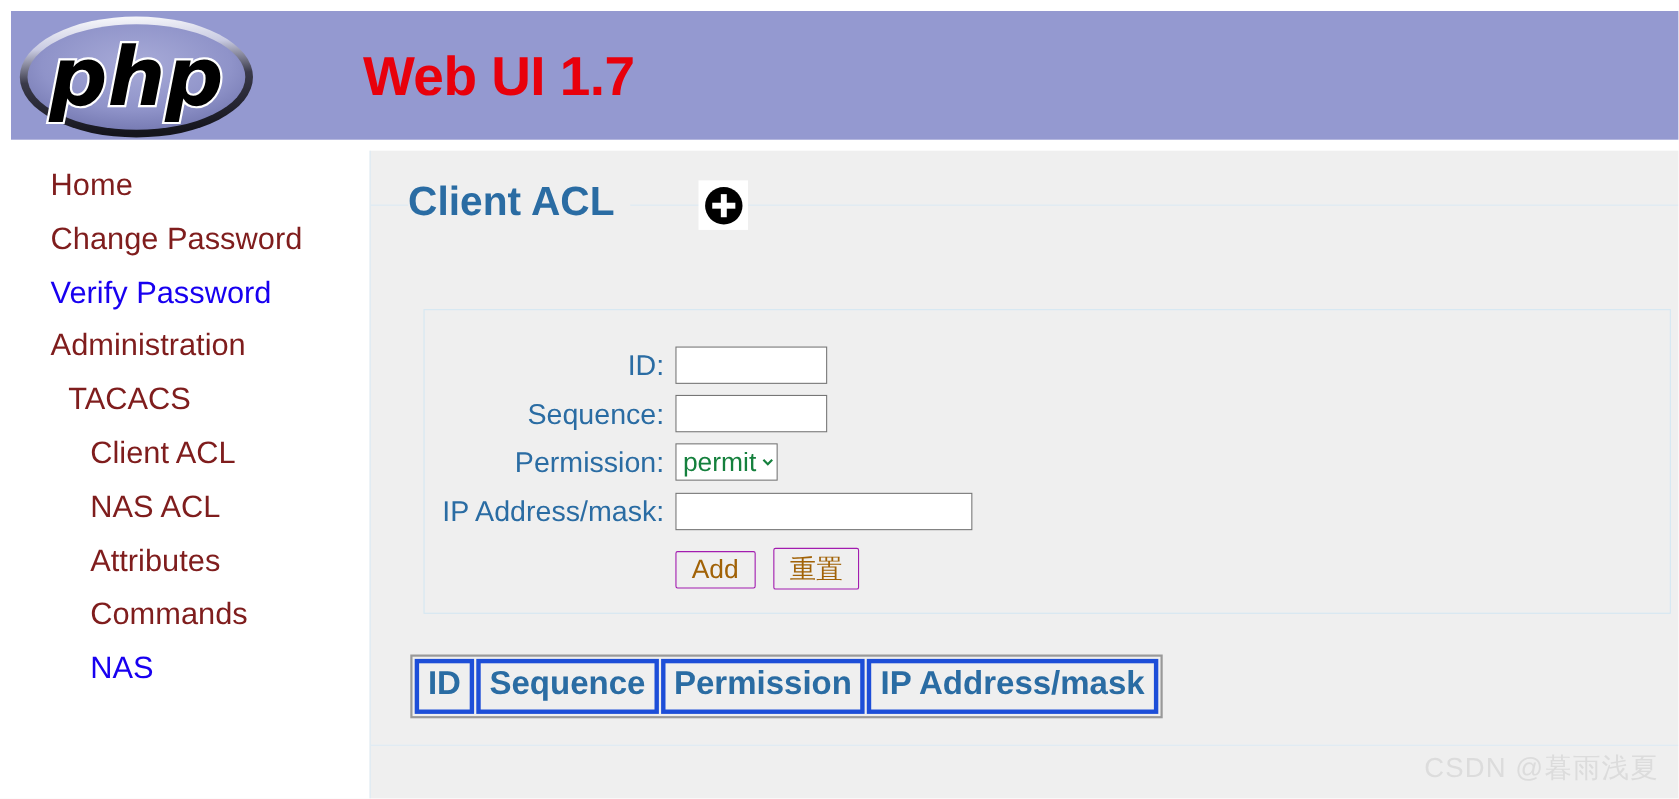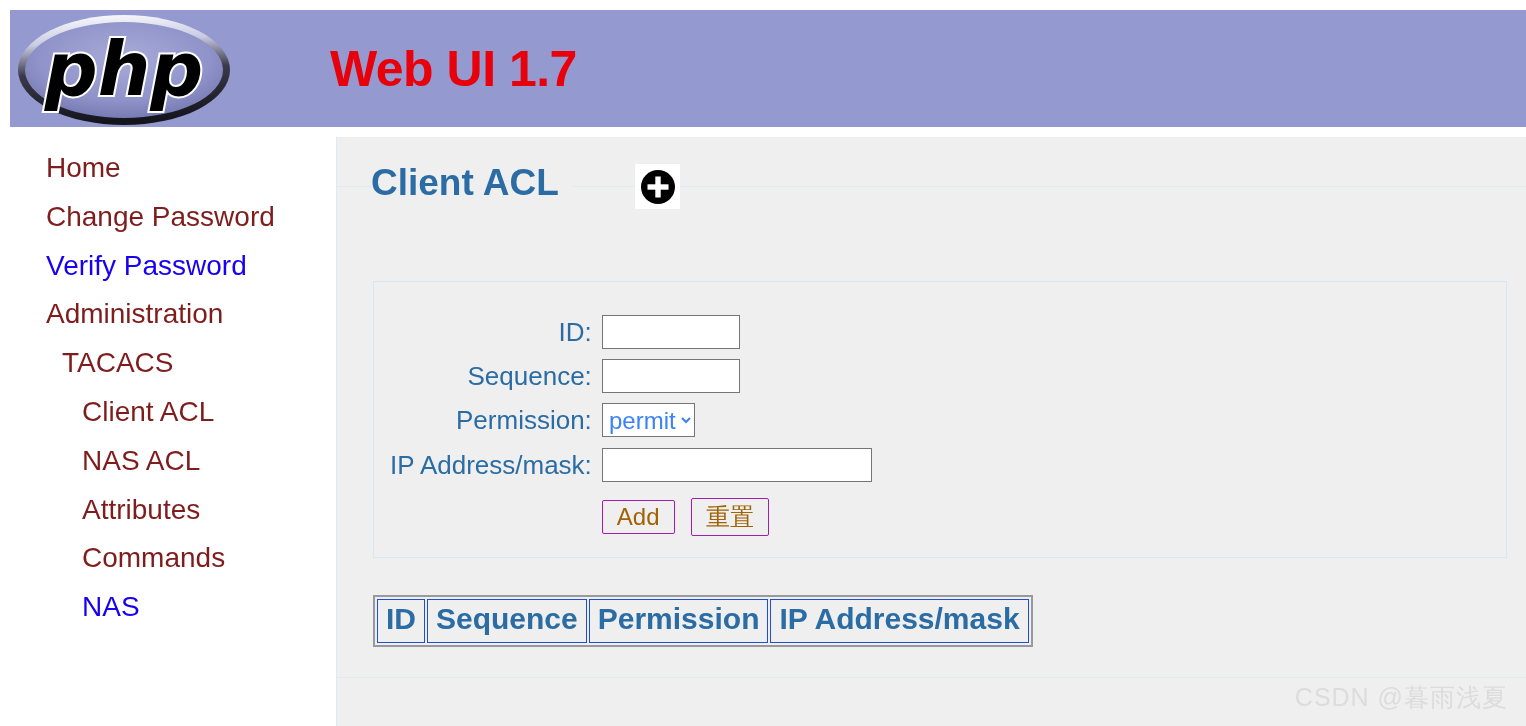--- a/index.html
+++ b/index.html
@@ -99,21 +99,21 @@
     width: 45px; height: 45px;
     background: #ffffff;
     display: flex; align-items: center; justify-content: center;
     cursor: pointer;
   }
   .add-icon svg { display: block; }
 
   
   .form-box {
     position: absolute;
-    left: 36px; top: 144px;
+    left: 48px; top: 144px;
     width: 1134px; height: 277px;
     border: 1px solid #d4e7f2;
     background: #efefef;
   }
   .form-table {
     border-collapse: collapse;
     margin-top: 28px;
     margin-left: 16px;
   }
   .form-table td { padding: 0; vertical-align: middle; }
@@ -139,22 +139,21 @@
   }
   input.w-sm { width: 138px; }
   input.w-lg { width: 270px; }
   select.sel {
     font-family: "Liberation Sans", sans-serif;
     font-size: 24px;
     height: 34px;
     border: 1px solid #767676;
     background: #ffffff;
     padding: 0 2px;
-    color: #3b82f6;
-    text-align: center;
+    color: #15803d;
   }
   .btn-row { padding-top: 10px !important; }
   button.btn {
     font-family: "Liberation Sans", sans-serif;
     font-size: 24px;
     background: #efefef;
     border: 1px solid #a21caf;
     border-radius: 2px;
     padding: 2px 14px;
     color: #a16207;
@@ -167,21 +166,21 @@
     position: absolute;
     left: 36px; top: 458px;
   }
   table.data-table {
     border-collapse: separate;
     border-spacing: 2px;
     border: 2px solid #999999;
     background: #efefef;
   }
   table.data-table th {
-    border: 1px solid #1d4ed8;
+    border: 4px solid #1d4ed8;
     background: #efefef;
     color: #2a6ca3;
     font-size: 30px;
     font-weight: bold;
     padding: 2px 8px 6px 8px;
     white-space: nowrap;
     font-family: "Liberation Sans", sans-serif;
   }
 
   .bottom-rule {

